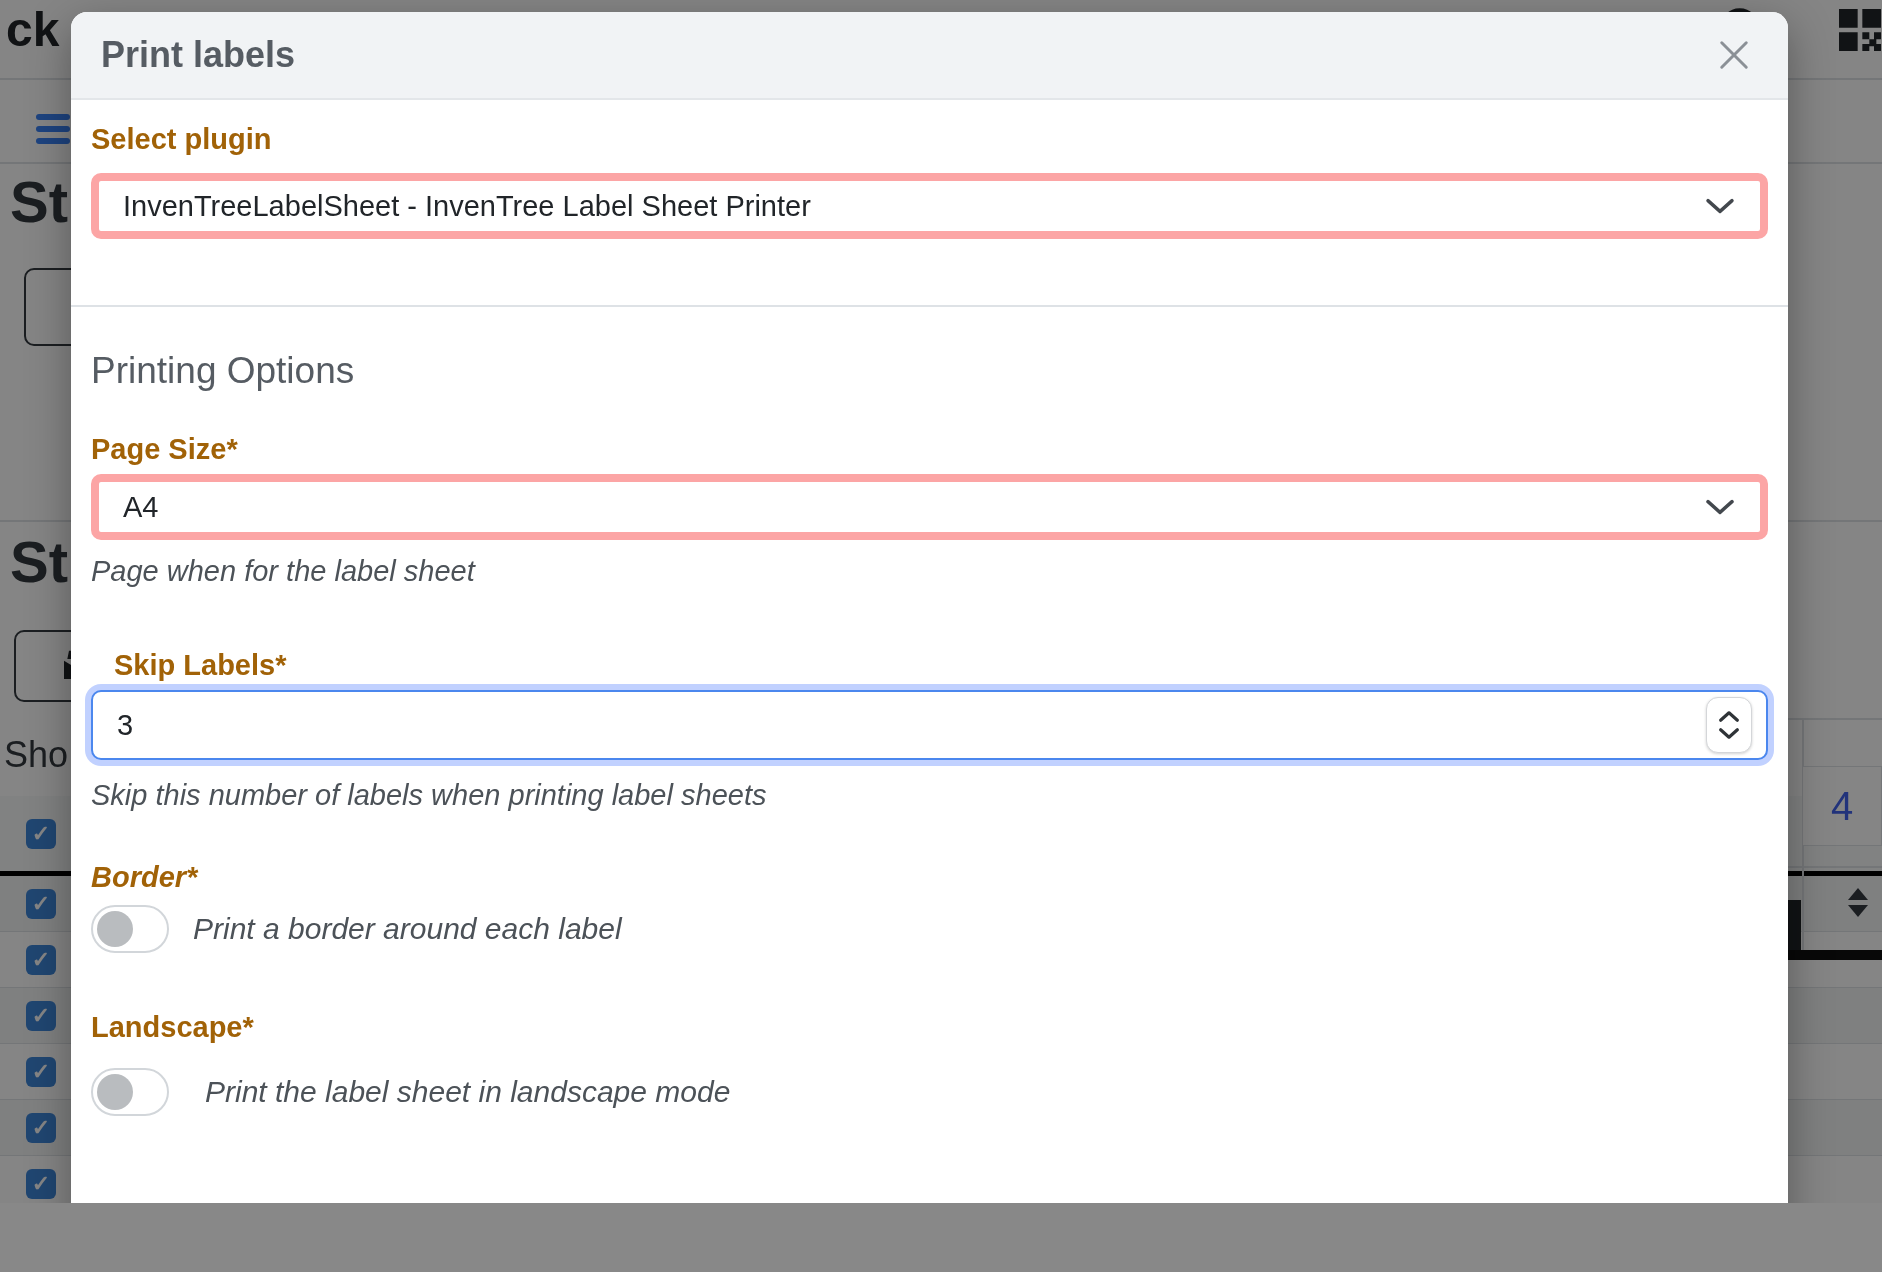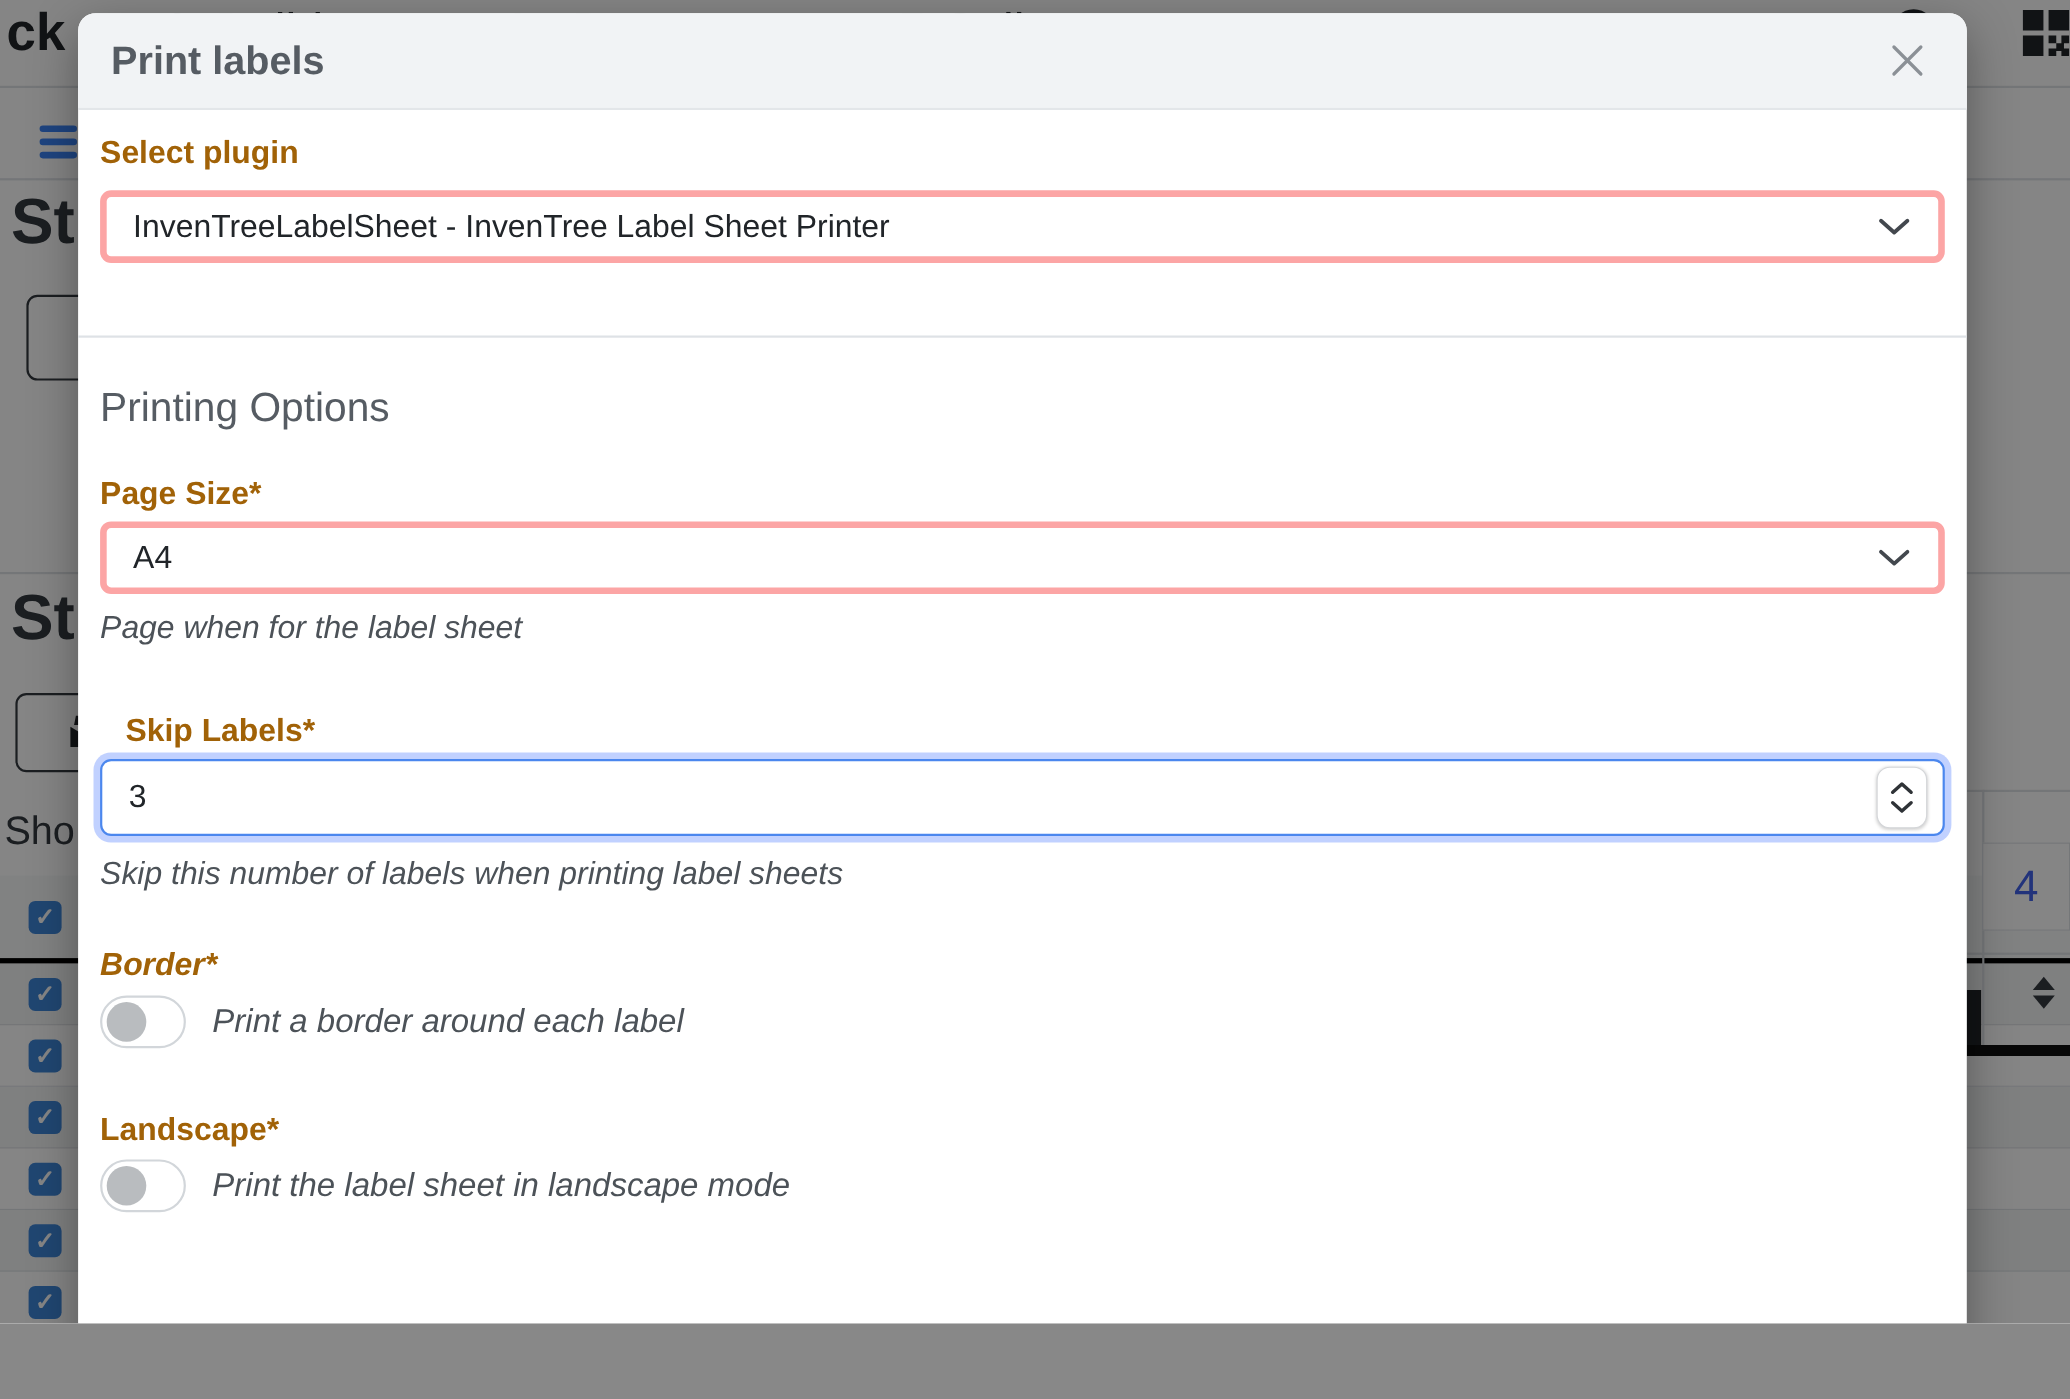--- a/index.html
+++ b/index.html
@@ -41,21 +41,21 @@
   .overlay { position:absolute; inset:0; background:rgba(0,0,0,0.48); z-index:5; }
 
   
   .modal { position:absolute; left:71px; top:12px; width:1717px; height:1250px; background:#fff; border-radius:16px; z-index:10; box-shadow:0 14px 44px rgba(0,0,0,0.35); display:flex; flex-direction:column; }
   .modal-header { height:88px; flex:0 0 88px; background:#f1f3f5; border-bottom:2px solid #e3e6e9; border-radius:16px 16px 0 0; display:flex; align-items:center; padding:0 30px; }
   .modal-title { font-size:36px; font-weight:600; color:#565c63; }
   .close-btn { margin-left:auto; width:48px; height:48px; border:none; background:transparent; color:#8b9096; cursor:pointer; display:flex; align-items:center; justify-content:center; }
 
   .modal-body { flex:1; padding:0 20px; overflow:hidden; }
   .fld-label { font-size:29px; font-weight:700; color:#a16207; line-height:34px; }
-  .select-box { position:relative; height:66px; border:6px solid #fca5a5; border-radius:10px; background:#fff; display:flex; align-items:center; padding:0 60px 0 24px; cursor:pointer; }
+  .select-box { position:relative; height:66px; border:8px solid #fca5a5; border-radius:10px; background:#fff; display:flex; align-items:center; padding:0 60px 0 24px; cursor:pointer; }
   .select-box .val { font-size:29px; color:#212529; }
   .select-box .chev { position:absolute; right:24px; top:50%; transform:translateY(-50%); display:flex; }
   .full-divider { height:2px; background:#dee2e6; margin:0 -20px; }
   .section-heading { font-size:37px; font-weight:500; color:#565c63; line-height:42px; }
   .help { font-size:29px; font-style:italic; color:#4c5258; line-height:34px; }
 
   .num-wrap { position:relative; height:70px; }
   .num-input { width:100%; height:70px; border:2.5px solid #4b87ee; border-radius:10px; outline:none; padding:0 70px 0 24px; font-size:29px; color:#212529; font-family:"Liberation Sans",sans-serif; box-shadow:0 0 0 6px rgba(77,124,254,0.35); }
   .spinner { position:absolute; right:16px; top:50%; transform:translateY(-50%); width:46px; height:56px; background:#fff; border:1px solid #d4d6d9; border-radius:12px; box-shadow:0 1px 3px rgba(0,0,0,0.18); display:flex; flex-direction:column; align-items:center; justify-content:center; gap:4px; cursor:pointer; }
 
@@ -260,21 +260,21 @@
 
       <div class="fld-label" style="margin-top:48px;font-style:italic;">Border*</div>
       <div class="toggle-row" style="margin-top:11px;">
         <span class="toggle">
             <span class="knob"></span>
           </span>
         <span class="help">Print a border around each label</span>
       </div>
 
       <div class="fld-label" style="margin-top:57px;">Landscape*</div>
-      <div class="toggle-row" style="margin-top:10px;">
+      <div class="toggle-row" style="margin-top:24px;gap:12px;">
         <span class="toggle">
             <span class="knob"></span>
           </span>
         <span class="help">Print the label sheet in landscape mode</span>
       </div>
 
     </div>
 
   </div>
 </div>

